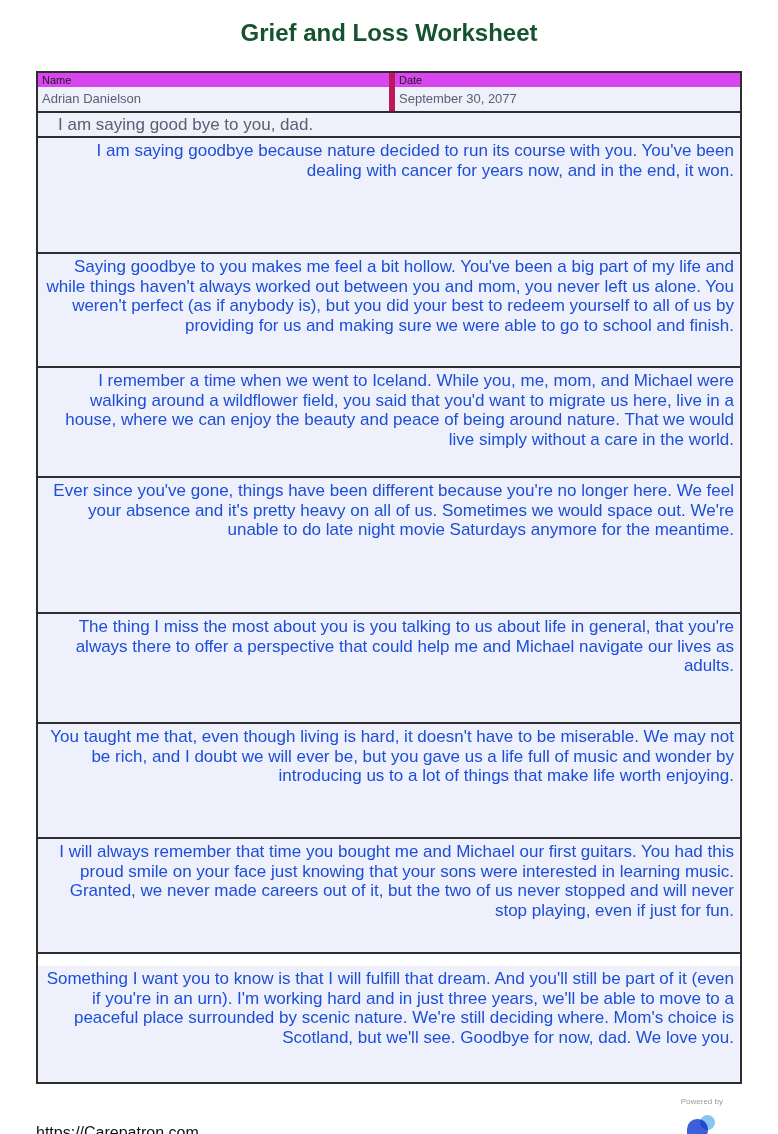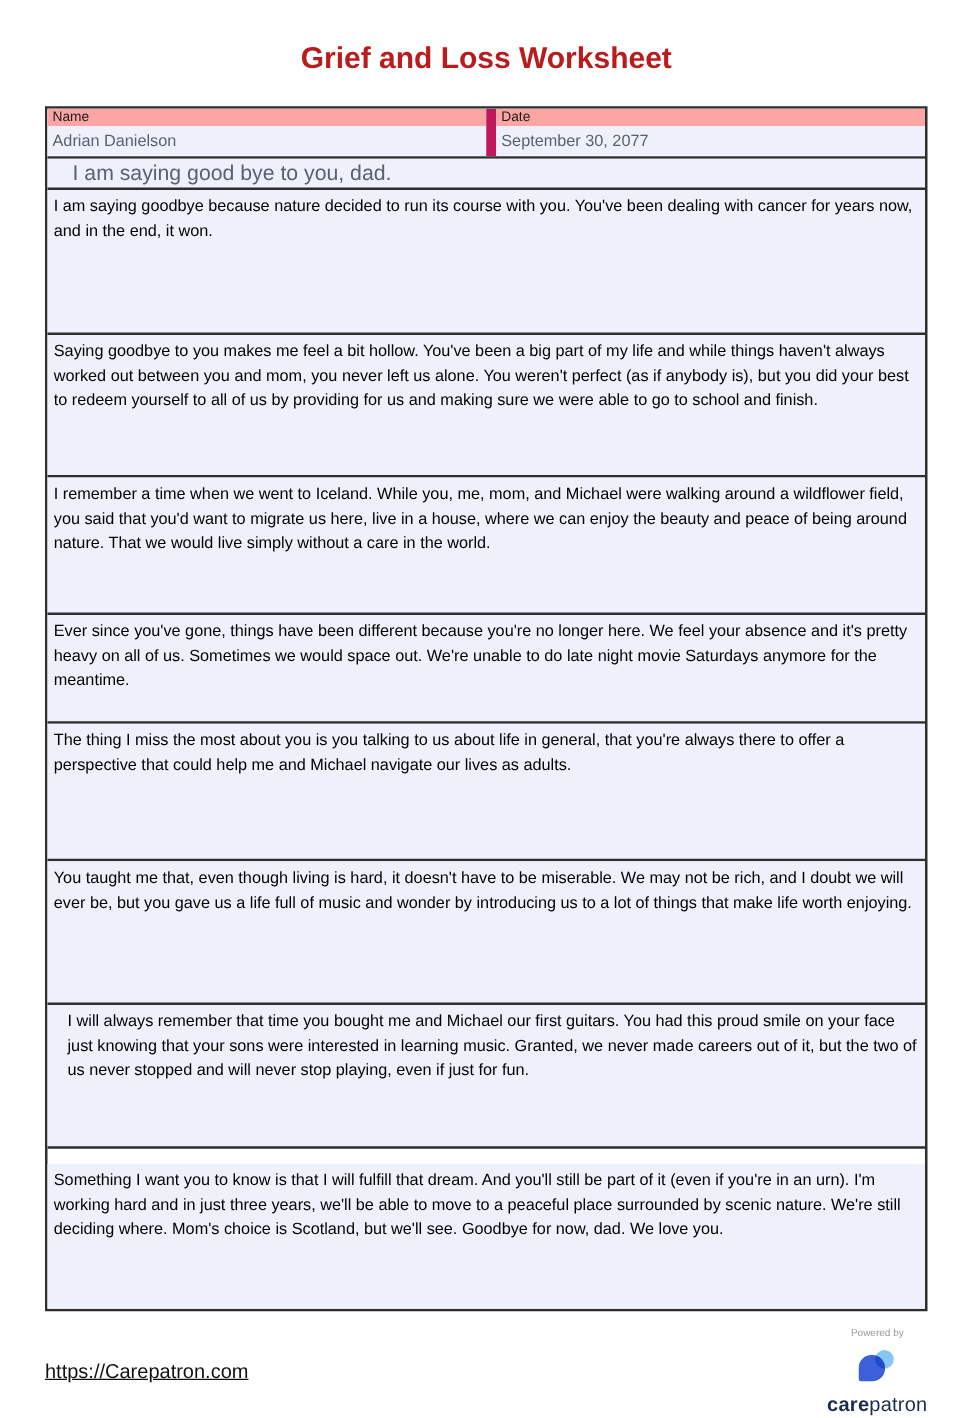--- a/index.html
+++ b/index.html
@@ -9,25 +9,25 @@
     font-family: "Liberation Sans", sans-serif;
   }
   .page {
     position: relative;
     width: 778px;
     height: 1134px;
     background: #ffffff;
     overflow: hidden;
   }
   .page-title {
-    margin: 33px 0 0 0;
+    margin: 19px 0 0 0;
     text-align: center;
     font-size: 24px;
     font-weight: bold;
-    color: #b91c1c;
+    color: #14532d;
     letter-spacing: 0px;
   }
   .worksheet {
     margin: 24px 36px 0 36px;
     width: 706px;
     border: 2px solid #2e2e2e;
     box-sizing: border-box;
   }
   .row {
     box-sizing: border-box;
@@ -41,55 +41,56 @@
     height: 40px;
     background: #ffffff;
     padding: 0;
   }
   .field-cell {
     flex: 1 1 50%;
     display: flex;
     flex-direction: column;
     box-sizing: border-box;
   }
-  .field-cell.date-cell { border-left: 8px solid #be185d; }
+  .field-cell.date-cell { border-left: 6px solid #be185d; }
   .field-label {
     font-size: 11px;
     line-height: 13px;
     color: #1c1c1c;
     padding: 1px 4px 0 4px;
-    background: #fca5a5;
+    background: #d946ef;
   }
   .field-value {
     flex: 1;
     background: #eef1fb;
     font-size: 13px;
     line-height: 24px;
     color: #596070;
     padding: 0 4px;
     white-space: nowrap;
     overflow: hidden;
   }
   .statement-row {
     height: 25px;
     font-size: 17px;
     line-height: 23px;
     color: #596070;
     padding: 0 20px;
   }
   .response-row {
-    font-size: 13px;
+    font-size: 17px;
     line-height: 19.5px;
-    color: #000000;
+    color: #1d4ed8;
     padding: 3px 6px 0 5px;
+    text-align: right;
   }
   .h0 { height: 116px; }
   .h1 { height: 114px; }
   .h2 { height: 110px; }
-  .h3 { height: 87px; }
+  .h3 { height: 136px; }
   .h4 { height: 110px; }
   .h5 { height: 115px; }
   .h6 { height: 115px; padding-left: 16px; }
   .h7 { height: 116px; margin-top: 12px; }
   .footer {
     margin: 13px 36px 0 36px;
     width: 706px;
     display: flex;
     justify-content: space-between;
     align-items: center;

